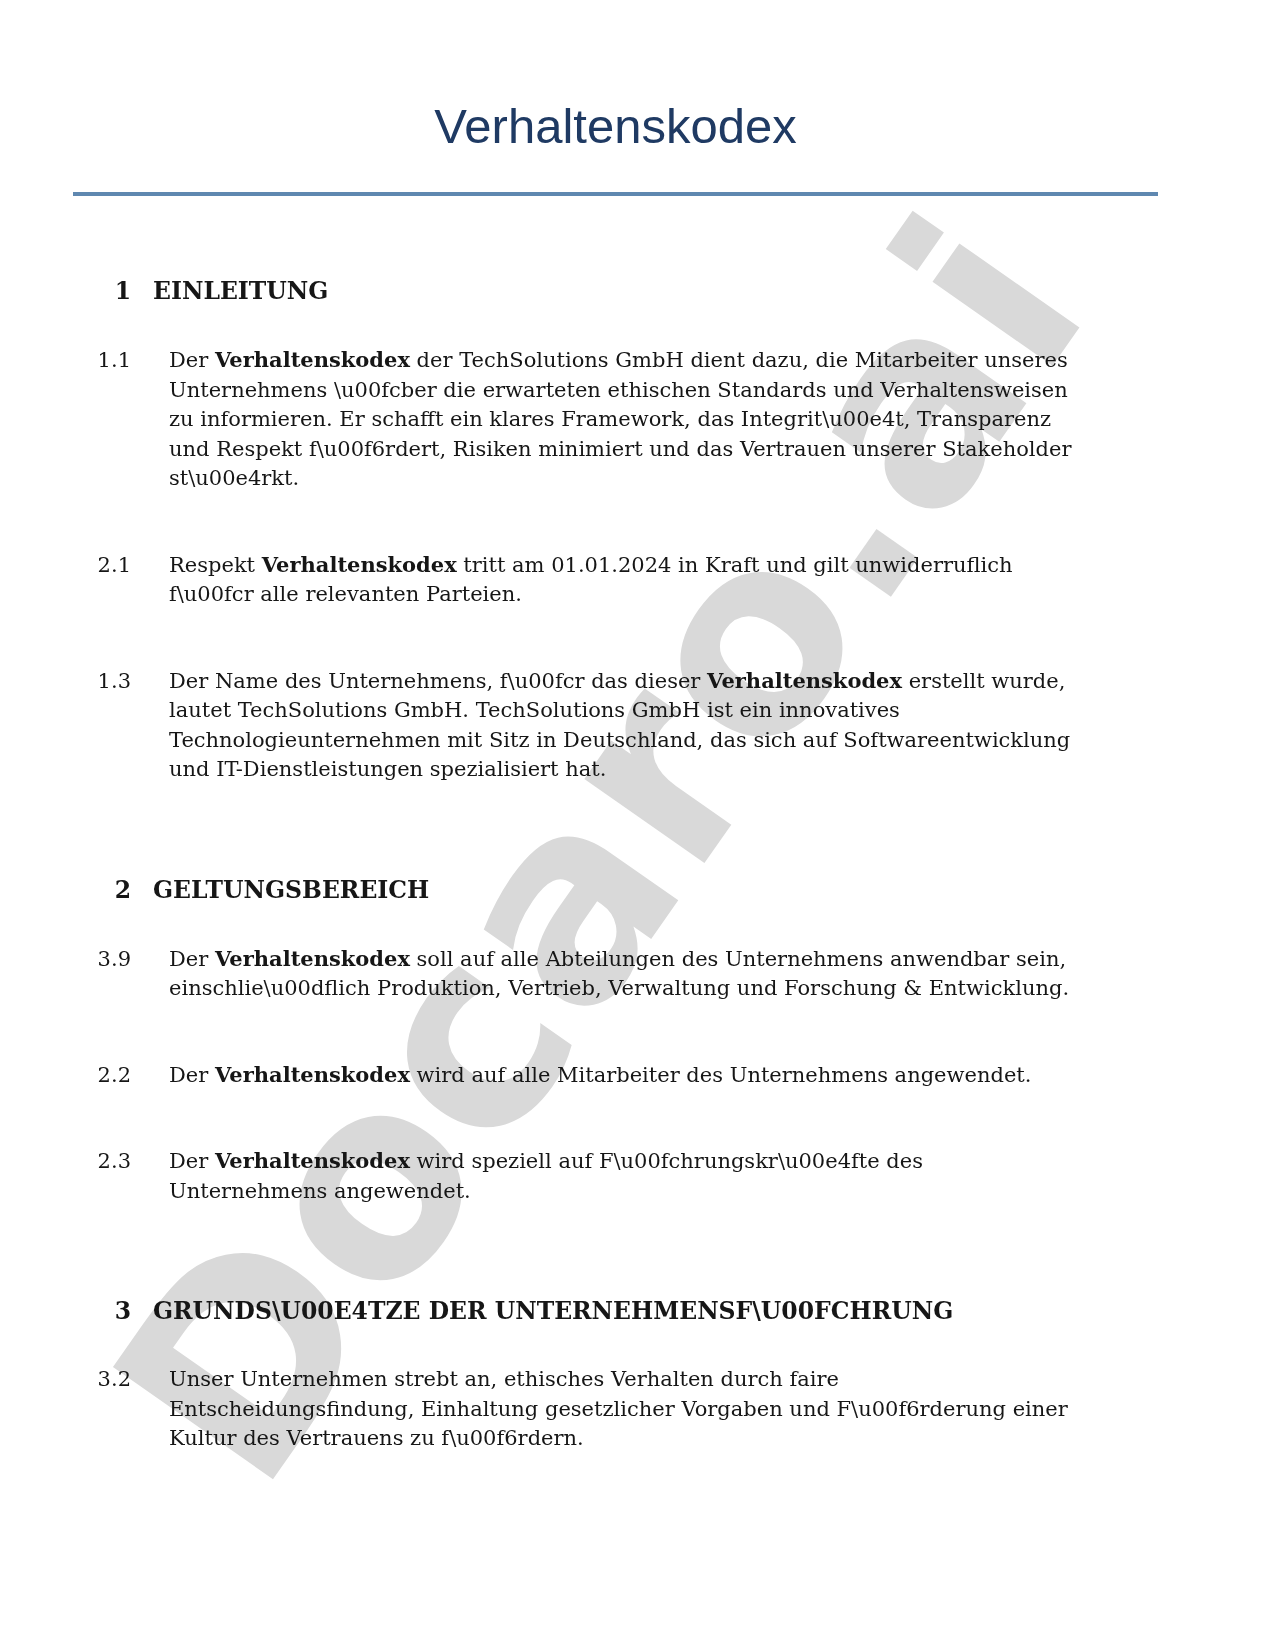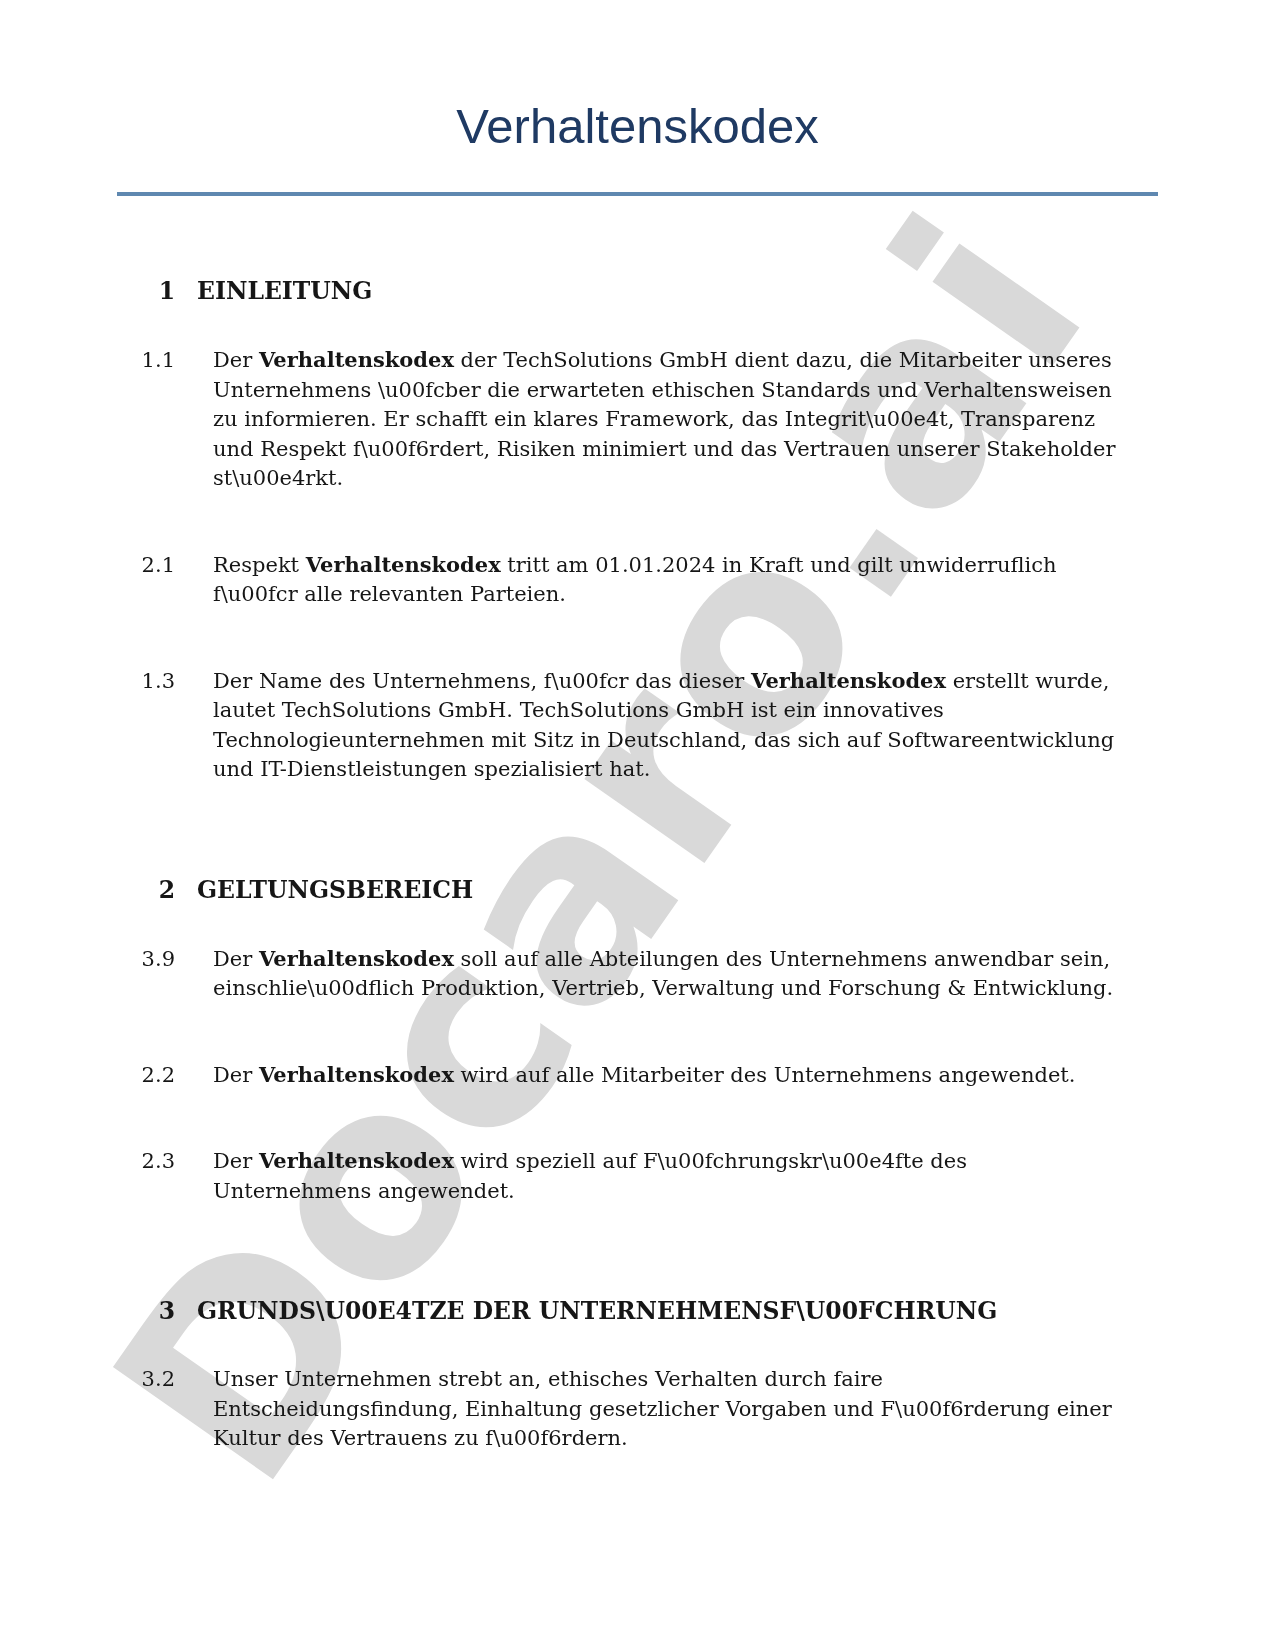--- a/index.html
+++ b/index.html
@@ -27,21 +27,21 @@
     font-size: 268px;
     letter-spacing: 2px;
     color: #d9d9d9;
     white-space: nowrap;
     z-index: 0;
     user-select: none;
   }
   .content {
     position: relative;
     z-index: 1;
-    padding: 100px 117px 0 117px;
+    padding: 100px 117px 0 73px;
   }
   .doc-title {
     margin: 0;
     font-family: "Liberation Sans", sans-serif;
     font-weight: 400;
     font-size: 49px;
     line-height: 52px;
     text-align: center;
     color: #1f3a63;
   }

